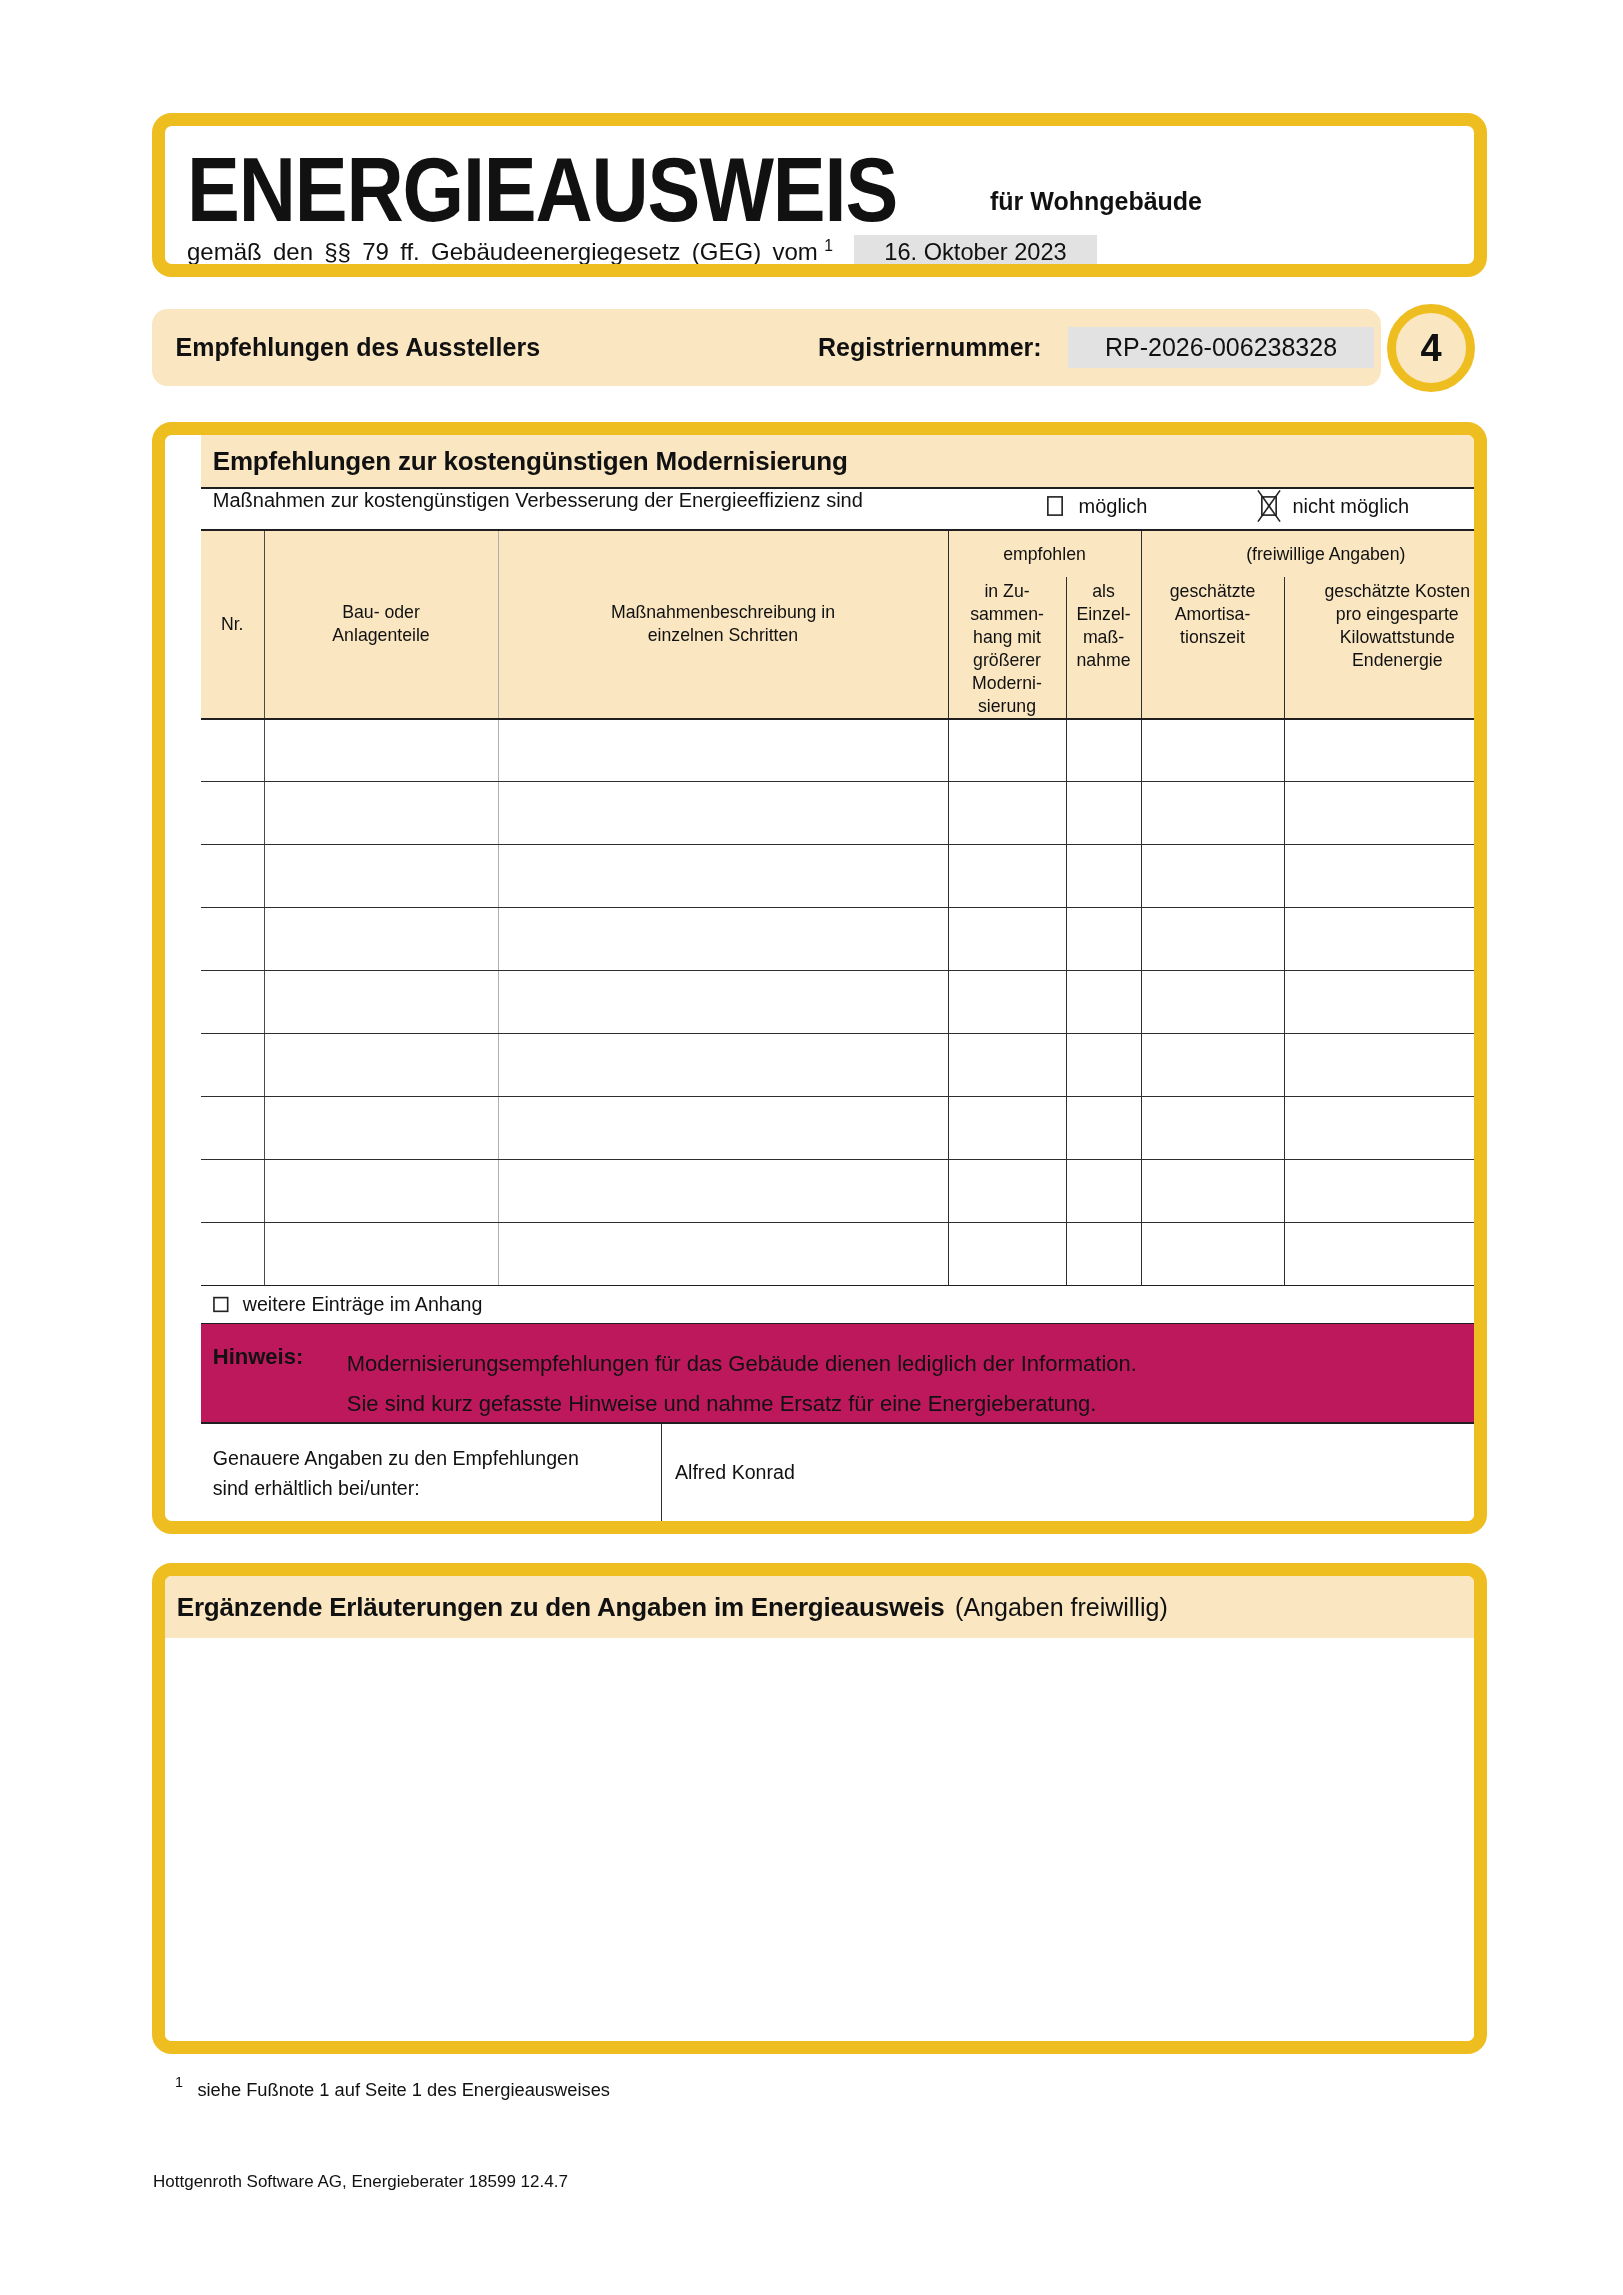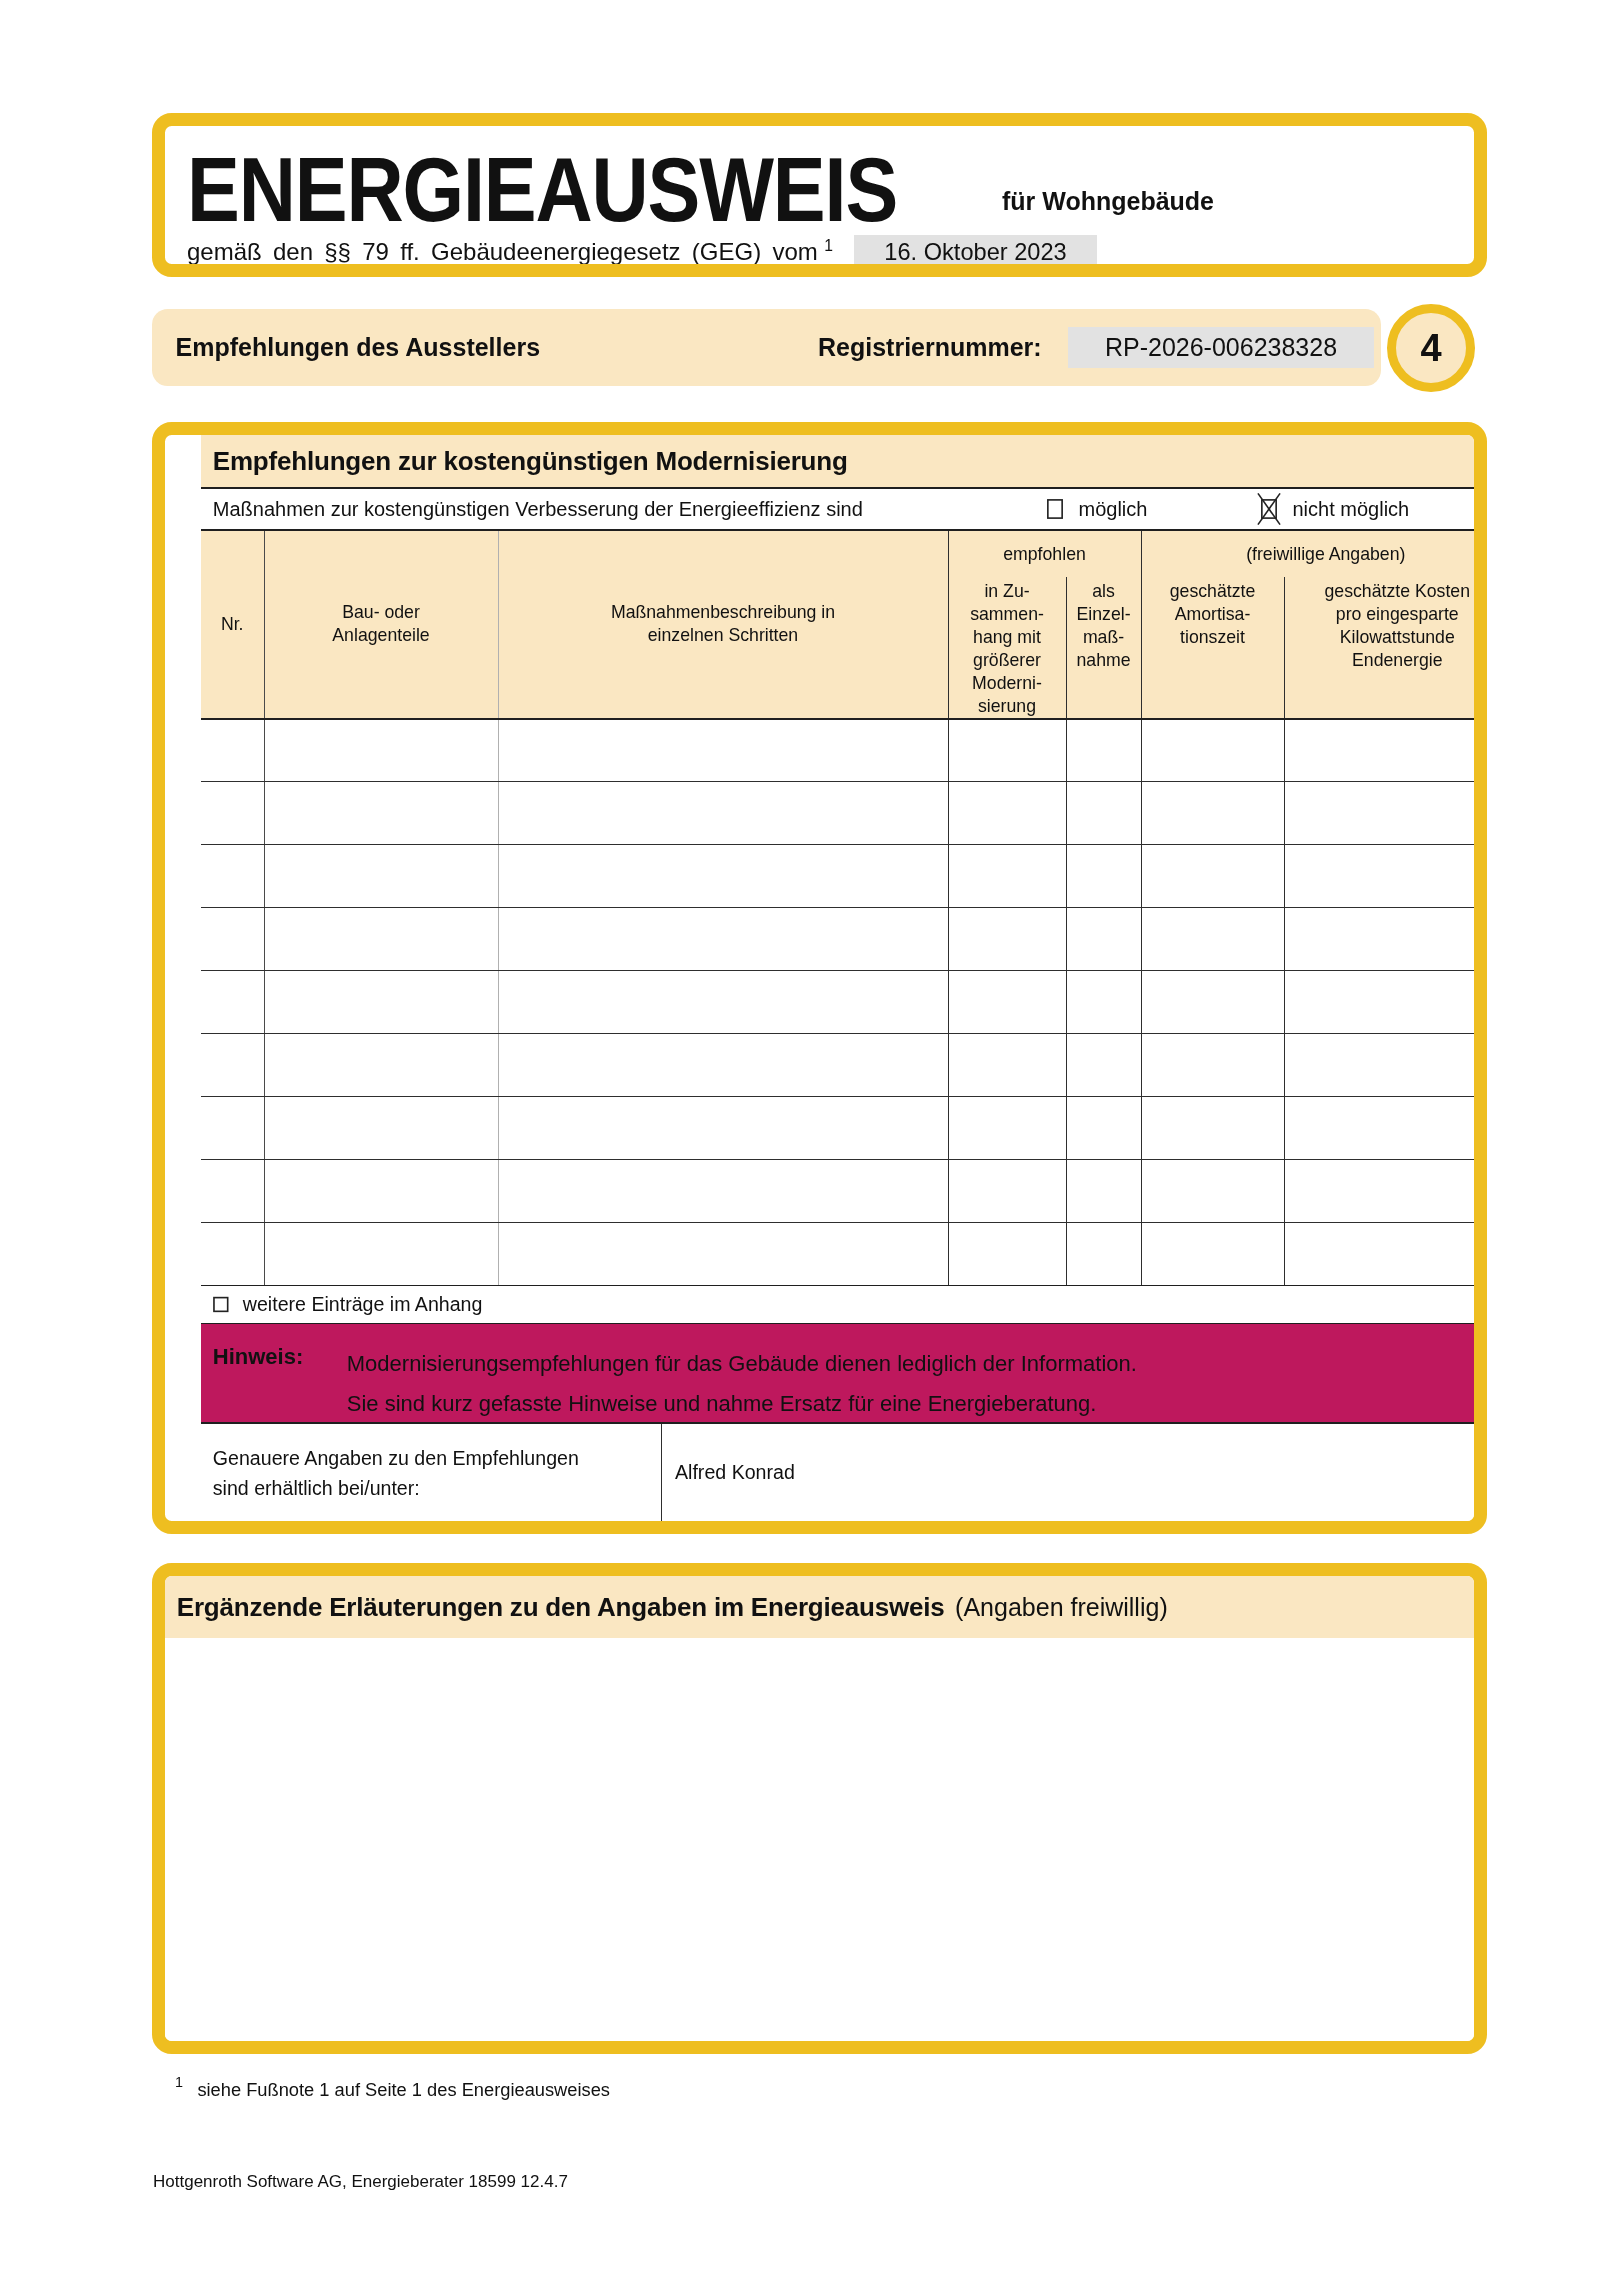--- a/index.html
+++ b/index.html
@@ -17,21 +17,21 @@
     color:var(--ink);
   }
   .pre{white-space:pre-line;}
 
   
   .header-box{
     position:absolute;left:152px;top:113px;width:1335px;height:164px;
     border:13px solid var(--yellow);border-radius:19.6px;background:#fff;
     padding:11.8px 0 0 22px;overflow:hidden;
   }
-  .title-line{display:flex;align-items:flex-end;height:79px;gap:12px;}
+  .title-line{display:flex;align-items:flex-end;height:79px;}
   .title-wrap{width:803px;height:79px;position:relative;}
   .doc-title{
     position:absolute;left:0;bottom:-18.3px;
     font-size:90px;font-weight:bold;letter-spacing:-1.3px;line-height:1;
     transform:scaleX(.88);transform-origin:left bottom;white-space:nowrap;
   }
   .doc-subtitle{font-size:25px;font-weight:bold;padding-bottom:1.3px;white-space:nowrap;}
   .law-line{margin-top:18.3px;display:flex;align-items:center;font-size:24px;word-spacing:4.6px;}
   .law-sup{font-size:15.7px;margin:-13px 0 0 6.5px;}
   .date-box{
@@ -67,21 +67,21 @@
 
   .box-title{
     height:54px;flex:0 0 54px;background:var(--cream);
     border-bottom:2px solid #1f1f1f;
     display:flex;align-items:center;padding-left:11.8px;
     font-size:26px;font-weight:bold;letter-spacing:-0.2px;
   }
   .statement-row{
     height:42px;flex:0 0 42px;position:relative;background:#fff;
     border-bottom:2.6px solid #1f1f1f;
-    display:flex;align-items:center;font-size:20px;
+    display:flex;align-items:flex-start;font-size:20px;
   }
   .statement-text{margin-left:11.8px;}
   .choice{position:absolute;display:flex;align-items:center;gap:10.5px;font-size:20px;}
   .choice-possible{left:841px;}
   .choice-not-possible{left:1055px;}
   .table-caption{
     height:35px;flex:0 0 35px;background:var(--cream);
     border-bottom:2px solid #1f1f1f;
     display:flex;align-items:center;padding-left:11.8px;
     font-size:20px;font-weight:bold;

